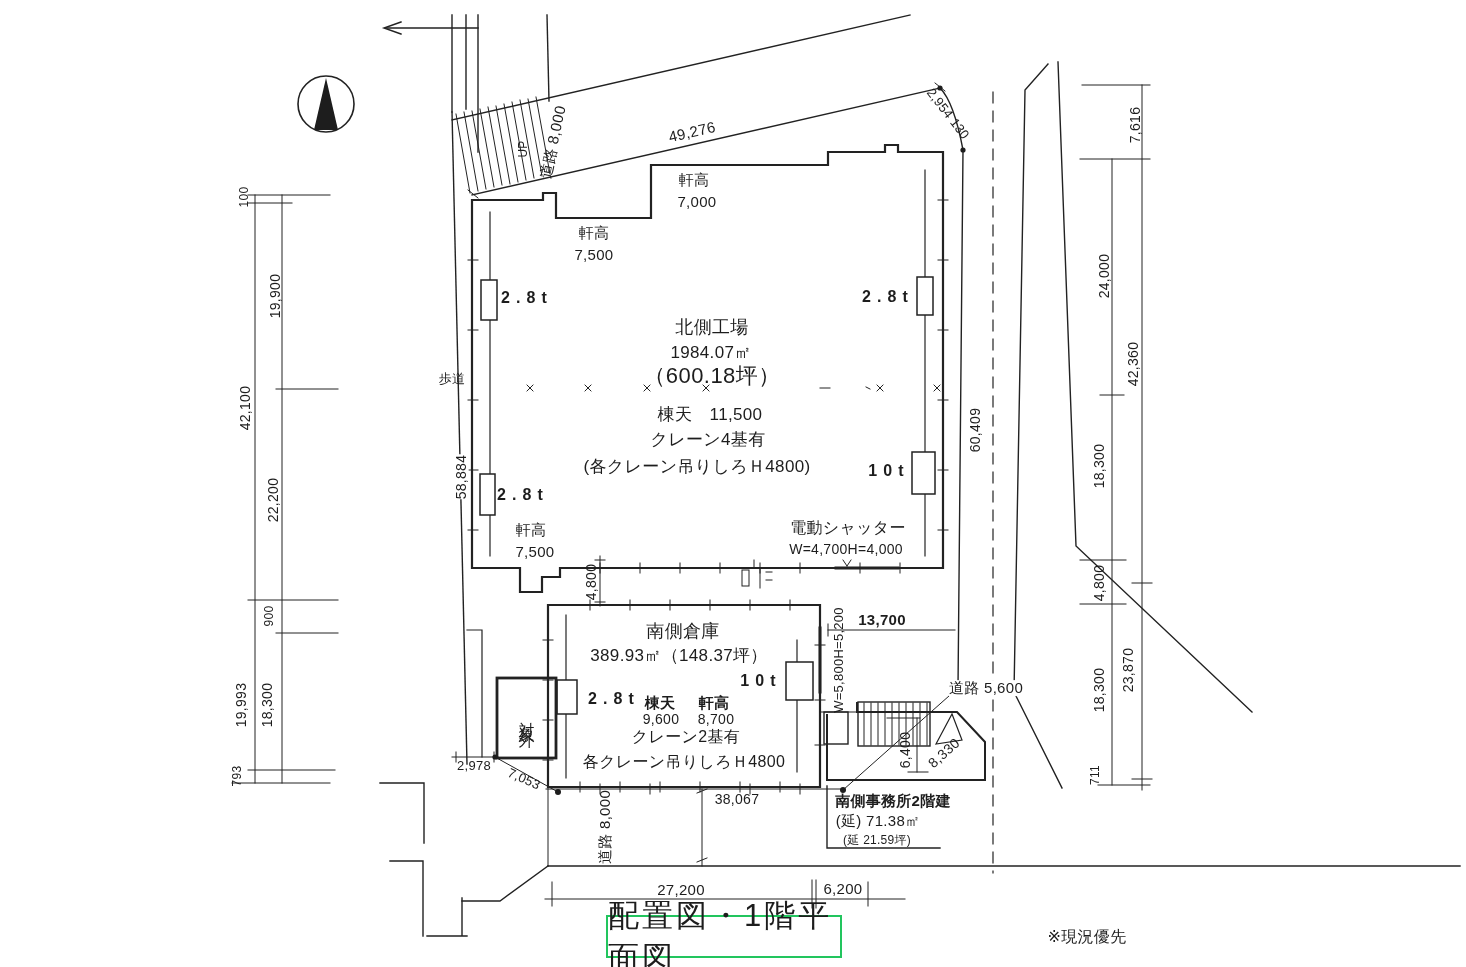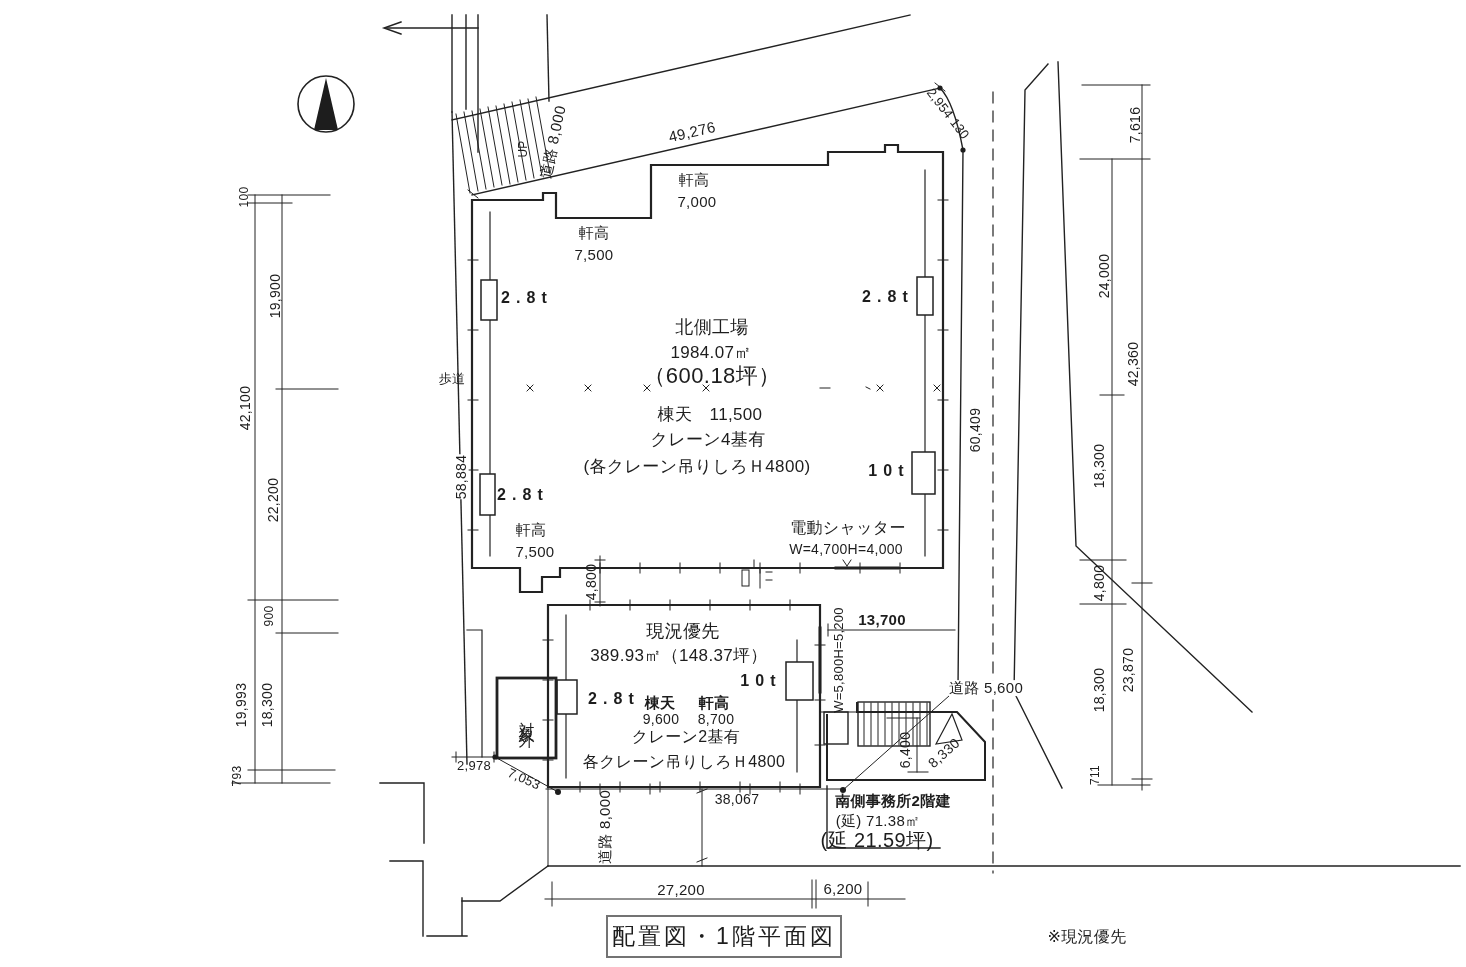--- a/index.html
+++ b/index.html
@@ -5,22 +5,22 @@
   html,body{margin:0;padding:0;background:#e9e9e9;}
   .canvas{position:relative;width:1466px;height:967px;background:#ffffff;overflow:hidden;
           font-family:"Liberation Sans","DejaVu Sans",sans-serif;color:#1d1d1d;}
   .canvas svg{position:absolute;left:0;top:0;}
   .lbl{position:absolute;white-space:nowrap;line-height:1.05;
        transform:translate(-50%,-50%);letter-spacing:.02em;}
   .v{transform:translate(-50%,-50%) rotate(-90deg);}
   .crane{letter-spacing:.38em;font-weight:bold;}
   .jpv{writing-mode:vertical-rl;text-orientation:upright;}
   .title-box{position:absolute;left:606px;top:915px;width:232px;height:39px;
-             border:2px solid #737373;display:flex;align-items:center;justify-content:center;
-             font-size:23px;letter-spacing:3px;background:#fff;}
+             border:2px solid #22c55e;display:flex;align-items:center;justify-content:center;
+             font-size:31px;letter-spacing:3px;background:#fff;}
 </style>
 </head>
 <body>
 
 <div class="canvas">
 
 <svg width="1466" height="967" viewBox="0 0 1466 967" fill="none" stroke="#222" stroke-width="1.2" stroke-linecap="square">
 
   <g>
     <circle cx="326" cy="104" r="28" stroke-width="1.6"></circle>
@@ -184,35 +184,35 @@
 <div class="lbl" style="left:535px;top:552px;font-size:15px;">7,500</div>
 
 <div class="lbl crane" style="left:527px;top:298px;font-size:16px;">2.8t</div>
 <div class="lbl crane" style="left:888px;top:297px;font-size:16px;">2.8t</div>
 <div class="lbl crane" style="left:523px;top:495px;font-size:16px;">2.8t</div>
 <div class="lbl crane" style="left:889px;top:471px;font-size:16px;">10t</div>
 
 <div class="lbl" style="left:848px;top:528px;font-size:16px;">電動シャッター</div>
 <div class="lbl" style="left:846px;top:549px;font-size:14px;">W=4,700H=4,000</div>
 
-<div class="lbl" style="left:683px;top:631px;font-size:18px;">現況優先</div>
+<div class="lbl" style="left:683px;top:631px;font-size:18px;">南側倉庫</div>
 <div class="lbl" style="left:679px;top:656px;font-size:17px;">389.93㎡（148.37坪）</div>
 <div class="lbl crane" style="left:614px;top:699px;font-size:16px;">2.8t</div>
 <div class="lbl crane" style="left:761px;top:681px;font-size:16px;">10t</div>
 <div class="lbl" style="left:660px;top:703px;font-size:15px;font-weight:bold;">棟天</div>
 <div class="lbl" style="left:661px;top:719px;font-size:14px;">9,600</div>
 <div class="lbl" style="left:714px;top:703px;font-size:15px;font-weight:bold;">軒高</div>
 <div class="lbl" style="left:716px;top:719px;font-size:14px;">8,700</div>
 <div class="lbl" style="left:686px;top:737px;font-size:16px;">クレーン2基有</div>
 <div class="lbl" style="left:684px;top:762px;font-size:16px;">各クレーン吊りしろＨ4800</div>
 <div class="lbl" style="left:839px;top:660px;font-size:13px;transform:translate(-50%,-50%) rotate(-90deg);">W=5,800H=5,200</div>
 
 <div class="lbl" style="left:893px;top:801px;font-size:15px;font-weight:bold;">南側事務所2階建</div>
 <div class="lbl" style="left:878px;top:821px;font-size:15px;">(延) 71.38㎡</div>
-<div class="lbl" style="left:877px;top:840px;font-size:20px;">(延 21.59坪)</div>
+<div class="lbl" style="left:877px;top:840px;font-size:12px;">(延 21.59坪)</div>
 
 <div class="lbl jpv" style="left:526px;top:717px;font-size:16px;letter-spacing:6px;">対象外</div>
 <div class="lbl" style="left:452px;top:379px;font-size:13px;">歩道</div>
 <div class="lbl" style="left:523px;top:149px;font-size:12px;transform:translate(-50%,-50%) rotate(-90deg);">UP</div>
 
 <div class="lbl" style="left:553px;top:142px;font-size:15px;transform:translate(-50%,-50%) rotate(-78deg);">道路 8,000</div>
 <div class="lbl" style="left:605px;top:827px;font-size:15px;transform:translate(-50%,-50%) rotate(-90deg);">道路 8,000</div>
 <div class="lbl" style="left:986px;top:688px;font-size:15px;background:#fff;">道路 5,600</div>
 
 <div class="lbl" style="left:692px;top:132px;font-size:15px;transform:translate(-50%,-50%) rotate(-13deg);">49,276</div>

